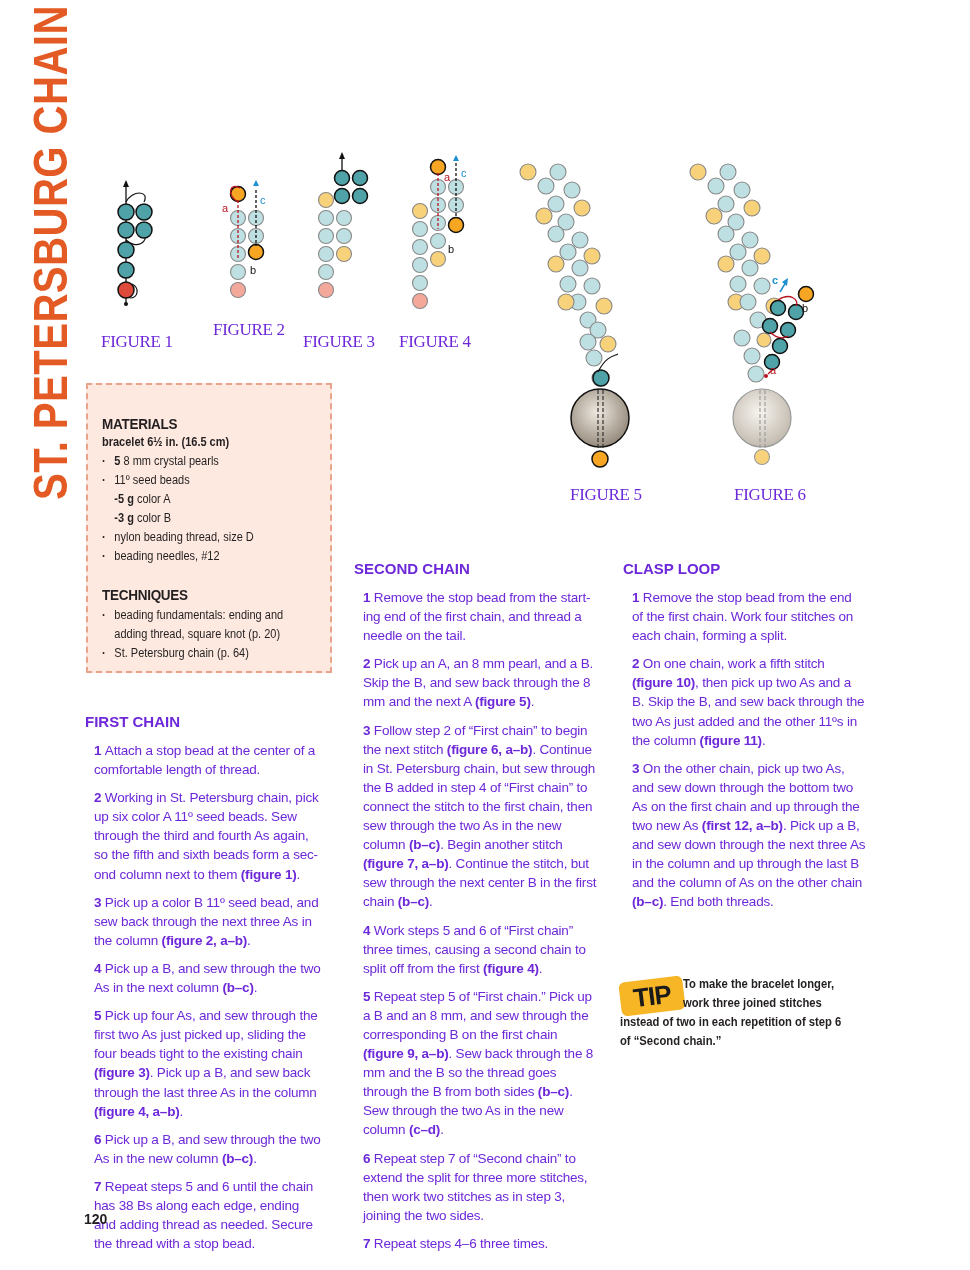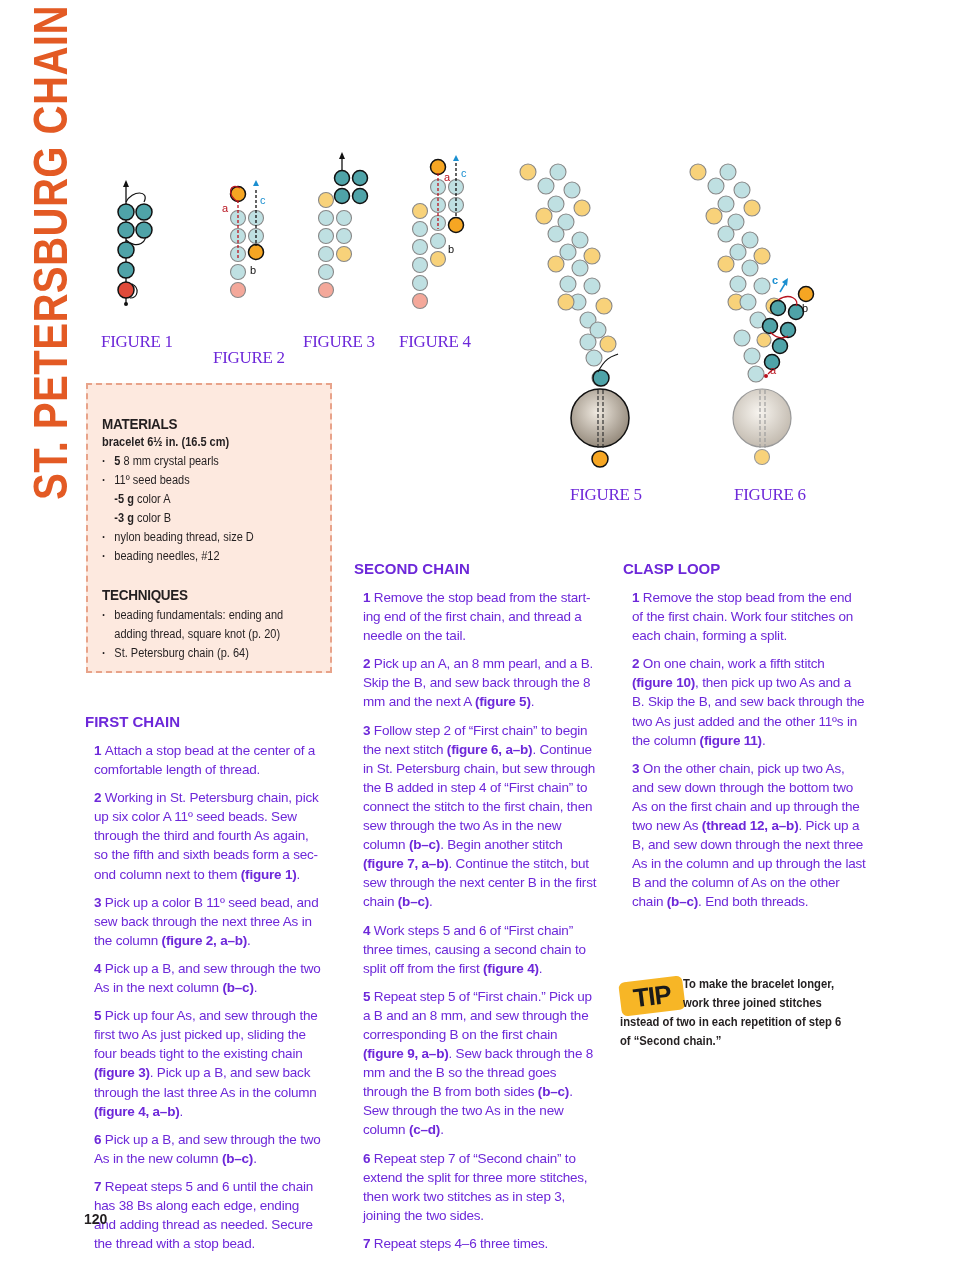--- a/index.html
+++ b/index.html
@@ -86,21 +86,21 @@
   <circle cx="36" cy="72" r="7.5" fill="#f6a623" stroke="#111" stroke-width="1.5"></circle>
   <line x1="18" y1="20" x2="18" y2="80" stroke="#b8141f" stroke-width="1.3" stroke-dasharray="3,2"></line>
   <path d="M18 22 C 6 14, 10 2, 20 8" fill="none" stroke="#b8141f" stroke-width="1.3"></path>
   <line x1="36" y1="10" x2="36" y2="66" stroke="#111" stroke-width="1.3" stroke-dasharray="3,2"></line>
   <line x1="36" y1="6" x2="36" y2="2" stroke="#1b8fd0" stroke-width="1.5"></line>
   <polygon points="36,0 33,6 39,6" fill="#1b8fd0"></polygon>
   <text x="2" y="32" fill="#b8141f" font-size="11" font-family="Liberation Sans, sans-serif">a</text>
   <text x="40" y="24" fill="#1b8fd0" font-size="11" font-family="Liberation Sans, sans-serif">c</text>
   <text x="30" y="94" fill="#111" font-size="11" font-family="Liberation Sans, sans-serif">b</text>
 </svg>
-<div class="fig-label" style="left:213px;top:348px">FIGURE 2</div>
+<div class="fig-label" style="left:213px;top:320px">FIGURE 2</div>
 
 <svg class="fig" style="left:312px;top:150px" width="60" height="160" viewBox="0 0 60 160">
   <line x1="30" y1="4" x2="30" y2="30" stroke="#111" stroke-width="1.3"></line>
   <polygon points="30,2 27,9 33,9" fill="#111"></polygon>
   <g stroke="#111" stroke-width="1.5">
     <circle cx="30" cy="28" r="7.5" fill="#4fa3a8"></circle>
       <circle cx="48" cy="28" r="7.5" fill="#4fa3a8"></circle>
     <circle cx="30" cy="46" r="7.5" fill="#4fa3a8"></circle>
       <circle cx="48" cy="46" r="7.5" fill="#4fa3a8"></circle>
   </g>
@@ -290,21 +290,21 @@
       <p><b>6 </b><span>Repeat step 7 of “Second chain” to extend the split for three more stitches, then work two stitches as in step 3, joining the two sides.</span></p>
       <p><b>7 </b><span>Repeat steps 4–6 three times.</span></p>
     </div>
 </div>
 
 <div class="col" style="left:623px;top:559px;width:252px;">
   <h2>CLASP LOOP</h2>
   <div>
       <p><b>1 </b><span>Remove the stop bead from the end of the first chain. Work four stitches on each chain, forming a split.</span></p>
       <p><b>2 </b><span>On one chain, work a fifth stitch <b>(figure 10)</b>, then pick up two As and a B. Skip the B, and sew back through the two As just added and the other 11ºs in the column <b>(figure 11)</b>.</span></p>
-      <p><b>3 </b><span>On the other chain, pick up two As, and sew down through the bottom two As on the first chain and up through the two new As <b>(thread 12, a–b)</b>. Pick up a B, and sew down through the next three As in the column and up through the last B and the column of As on the other chain <b>(b–c)</b>. End both threads.</span></p>
+      <p><b>3 </b><span>On the other chain, pick up two As, and sew down through the bottom two As on the first chain and up through the two new As <b>(first 12, a–b)</b>. Pick up a B, and sew down through the next three As in the column and up through the last B and the column of As on the other chain <b>(b–c)</b>. End both threads.</span></p>
     </div>
 </div>
 
 <div class="tip">
   <div class="tip-badge">TIP</div>
   <div class="tip-text">
     <div class="tip-line1">To make the bracelet longer,</div>
     <div class="tip-line1">work three joined stitches</div>
     <div class="tip-rest">instead of two in each repetition of step 6</div>
     <div class="tip-rest">of “Second chain.”</div>

